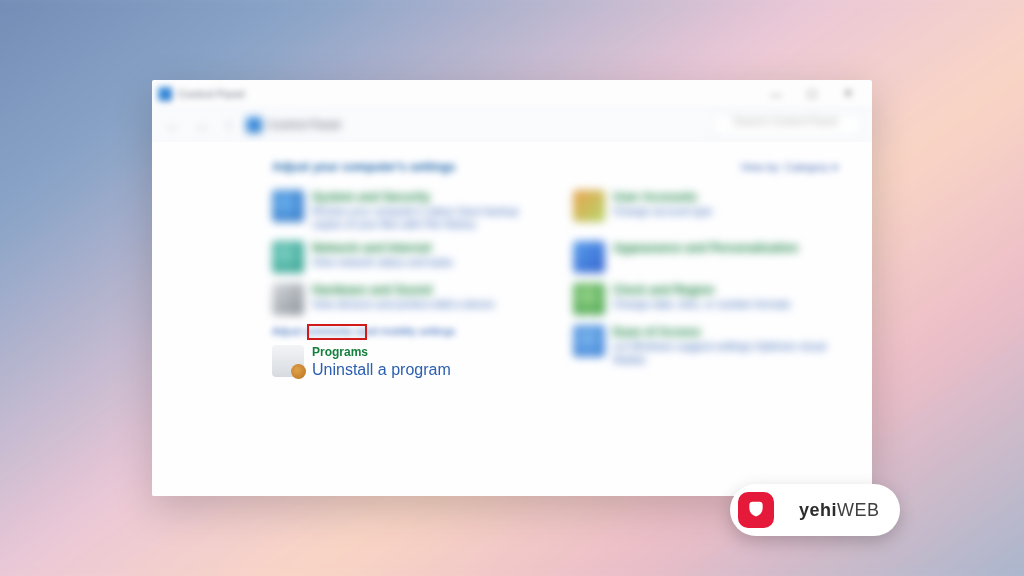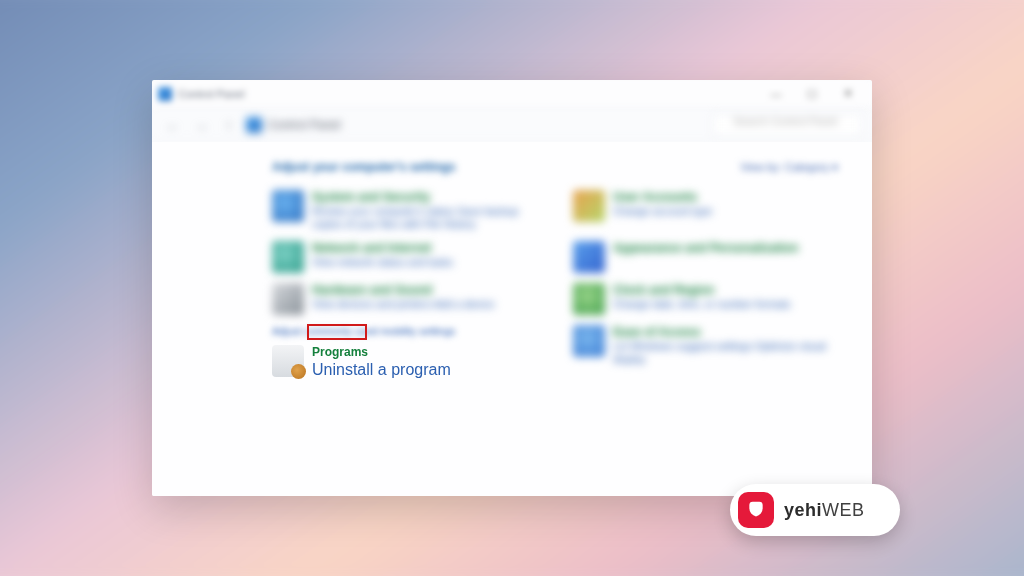--- a/index.html
+++ b/index.html
@@ -161,21 +161,21 @@
   
   .watermark {
     position: absolute;
     right: 124px; bottom: 40px;
     width: 170px; height: 52px;
     background: #ffffff;
     border-radius: 26px;
     display: flex; align-items: center;
     padding: 0 14px 0 8px;
     box-shadow: 0 6px 18px rgba(0,0,0,0.2);
-    gap: 10px;
+    gap: 25px;
   }
   .wm-icon {
     width: 36px; height: 36px;
     background: #e5193a;
     border-radius: 10px;
     display: flex; align-items: center; justify-content: center;
   }
   .wm-icon svg { width: 20px; height: 20px; }
   .wm-text { font-weight: 800; font-size: 18px; color: #2c2c2c; letter-spacing: .5px; display: flex; }
   .wm-text .bold { font-weight: 900; }

